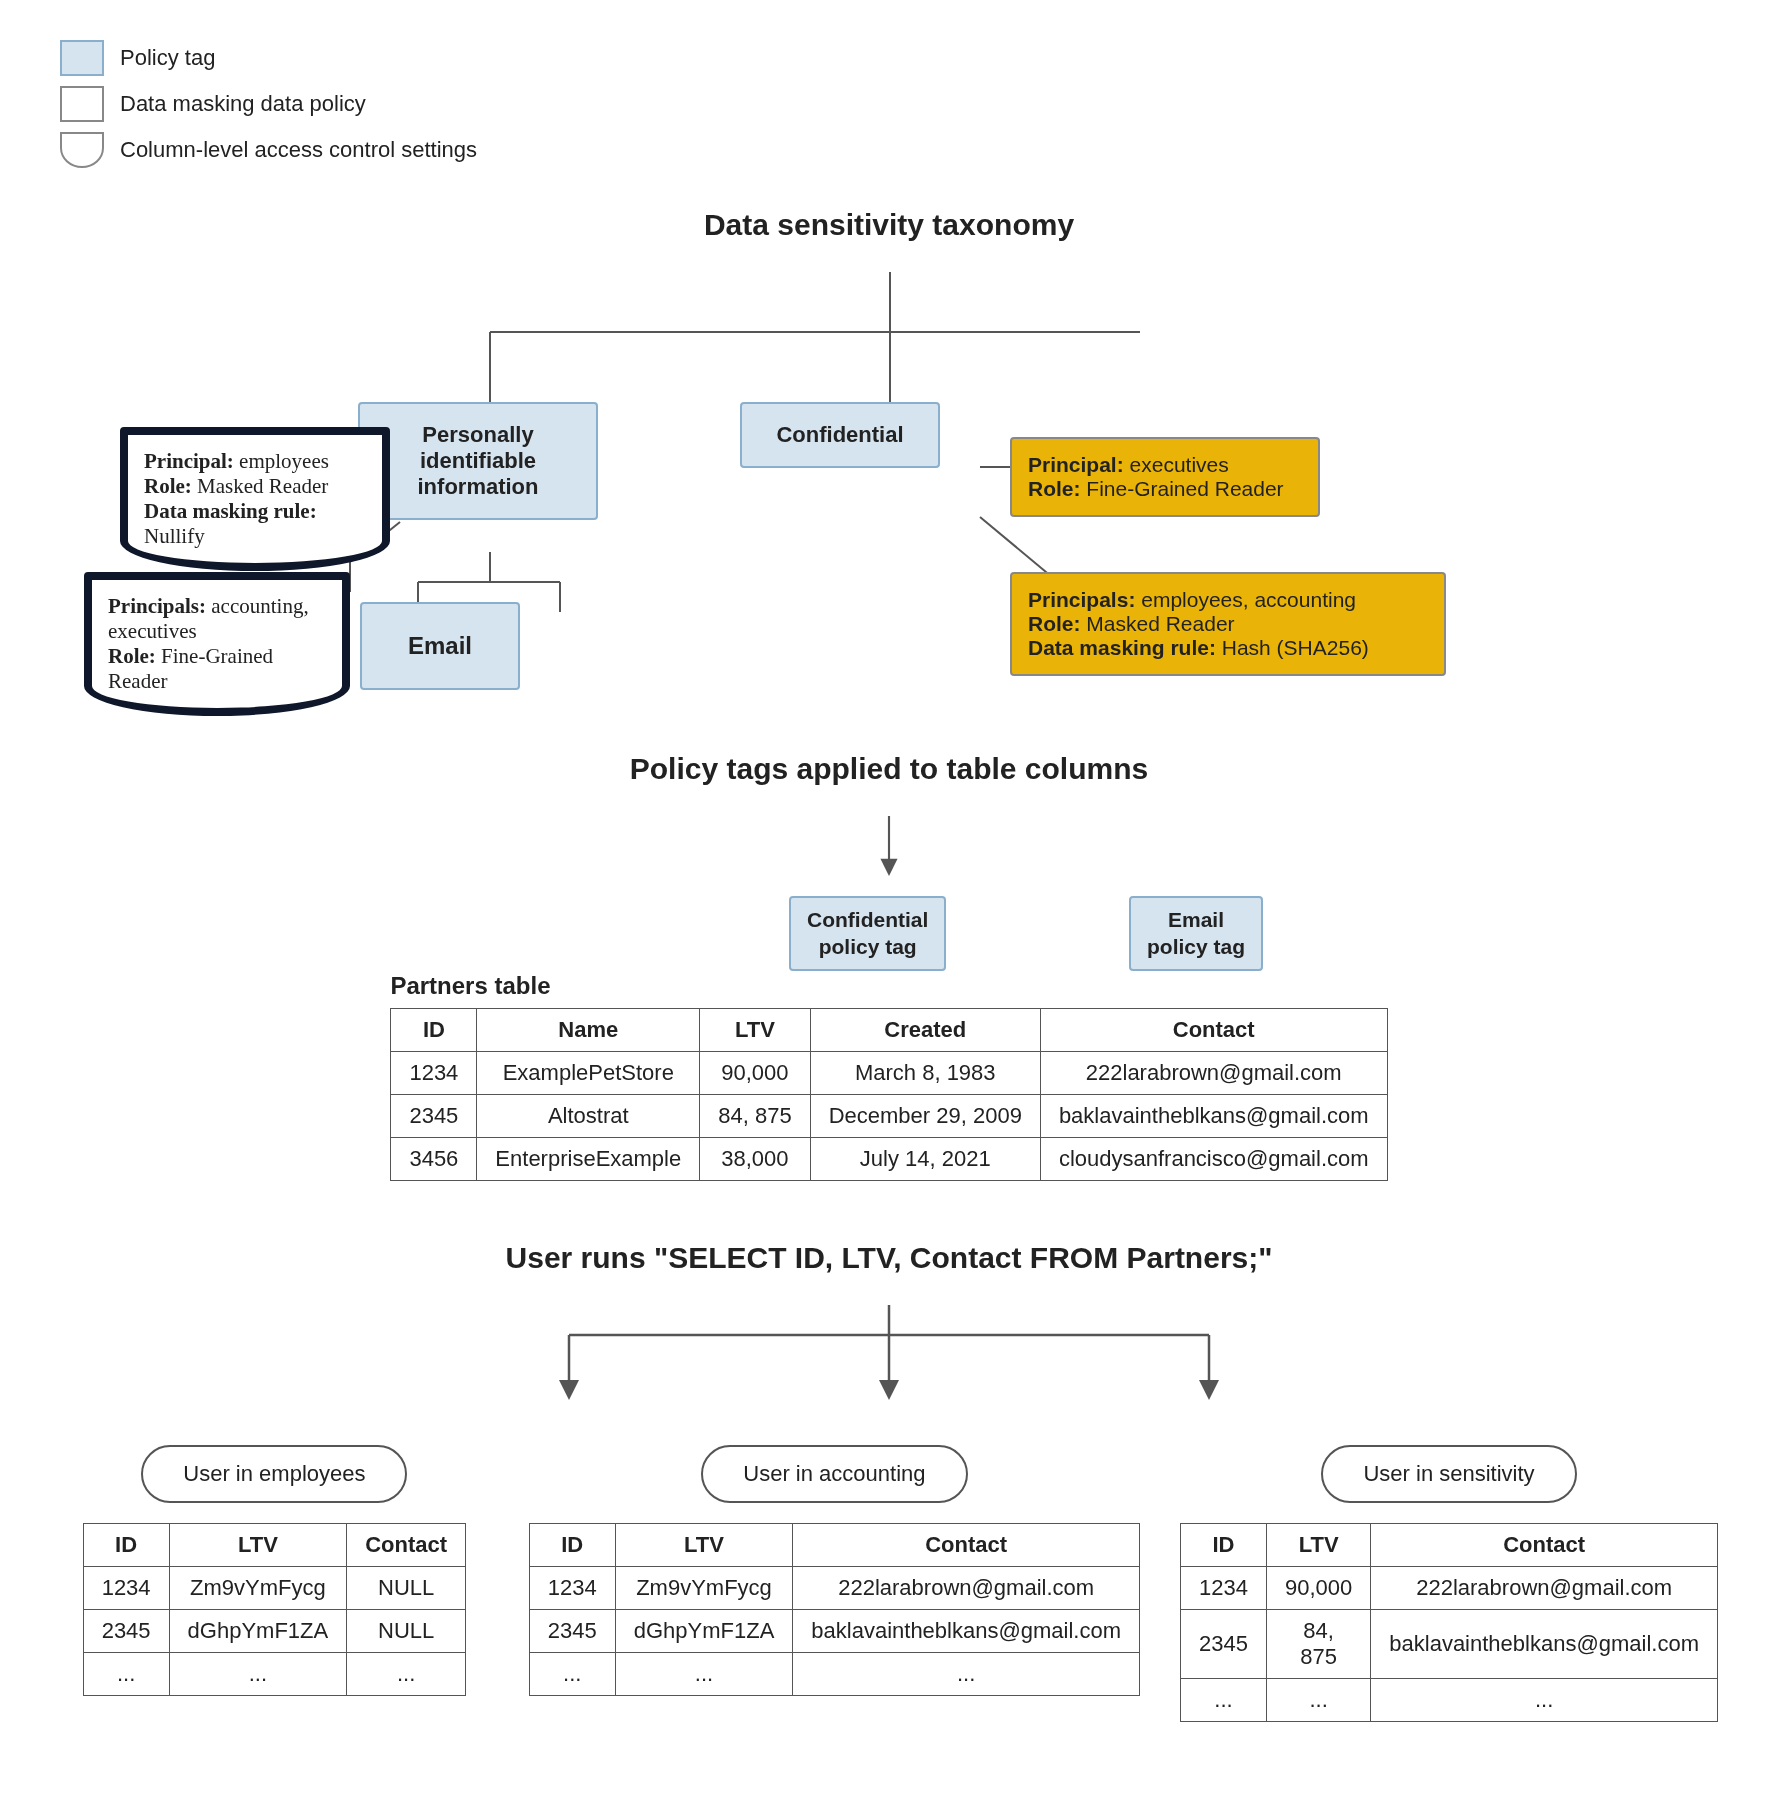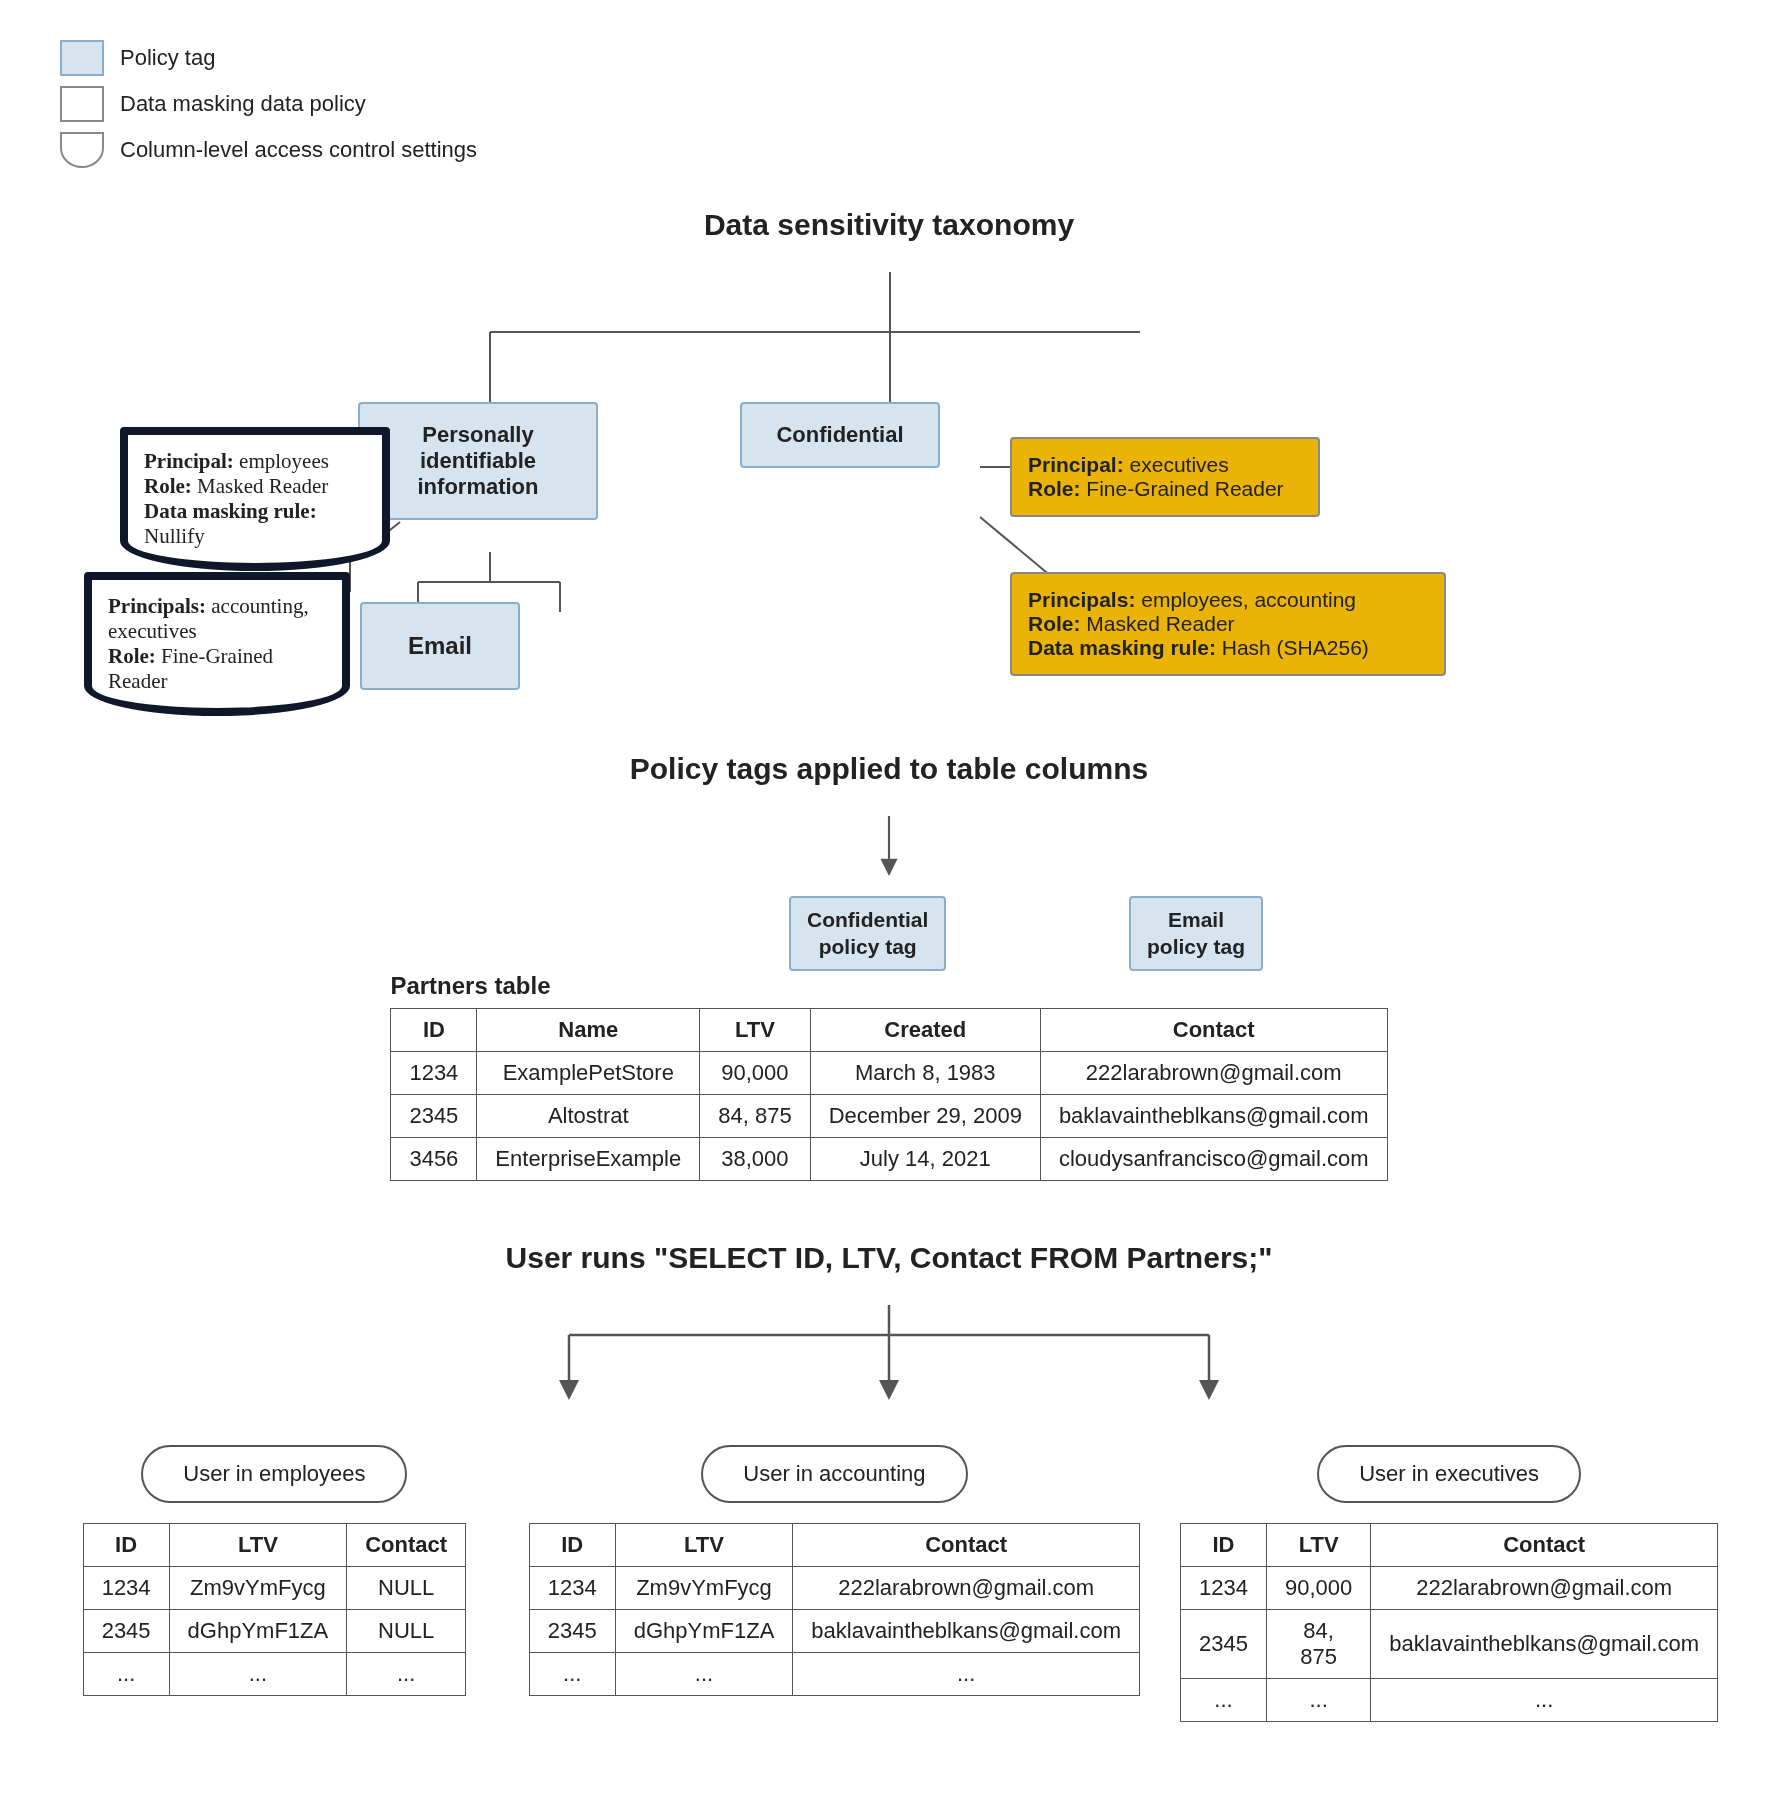--- a/index.html
+++ b/index.html
@@ -364,21 +364,21 @@
           </tr>
           <tr>
             <td>...</td>
             <td>...</td>
             <td>...</td>
           </tr>
         </tbody>
       </table>
     </div>
     <div class="result-col">
-      <div class="user-badge">User in executives</div>
+      <div class="user-badge">User in sensitivity</div>
       <table class="data-table">
         <thead>
           <tr>
             <th>ID</th>
             <th>LTV</th>
             <th>Contact</th>
           </tr>
         </thead>
         <tbody>
           <tr>

